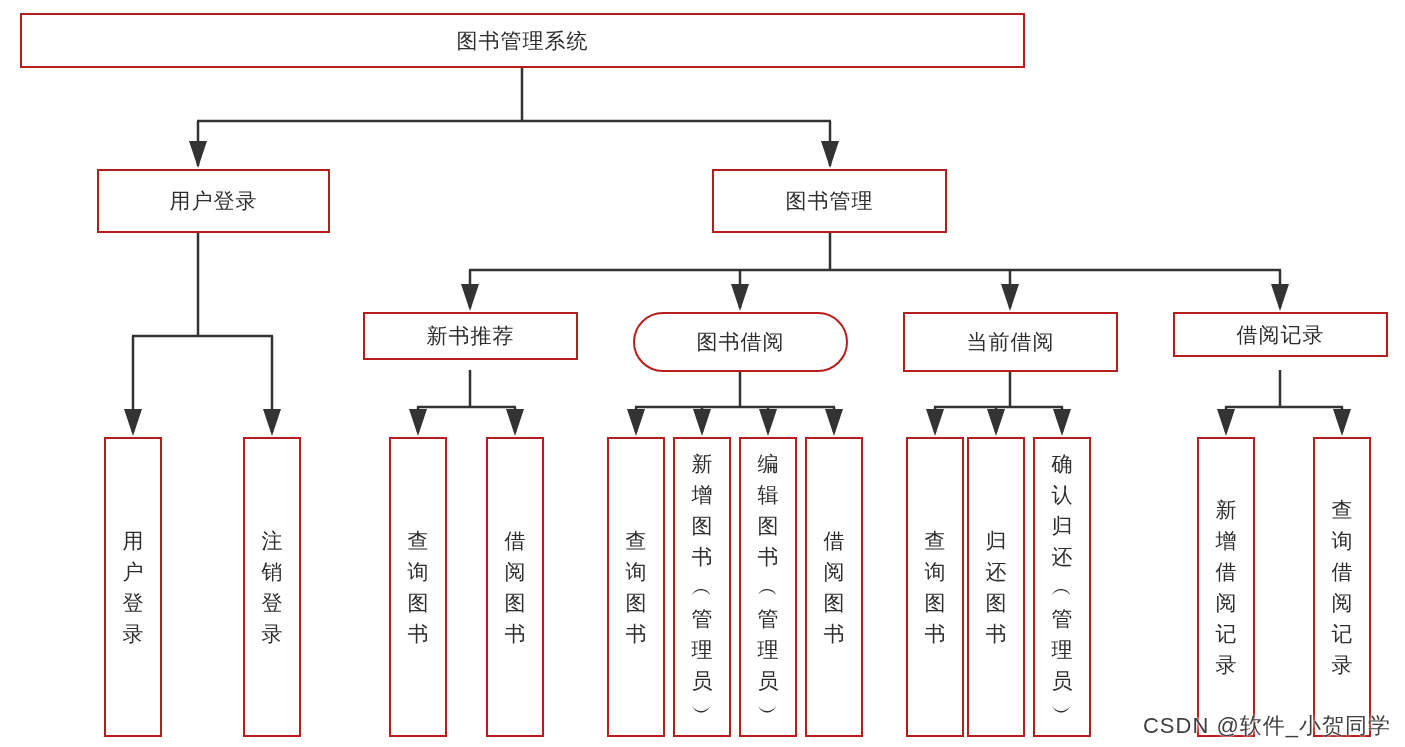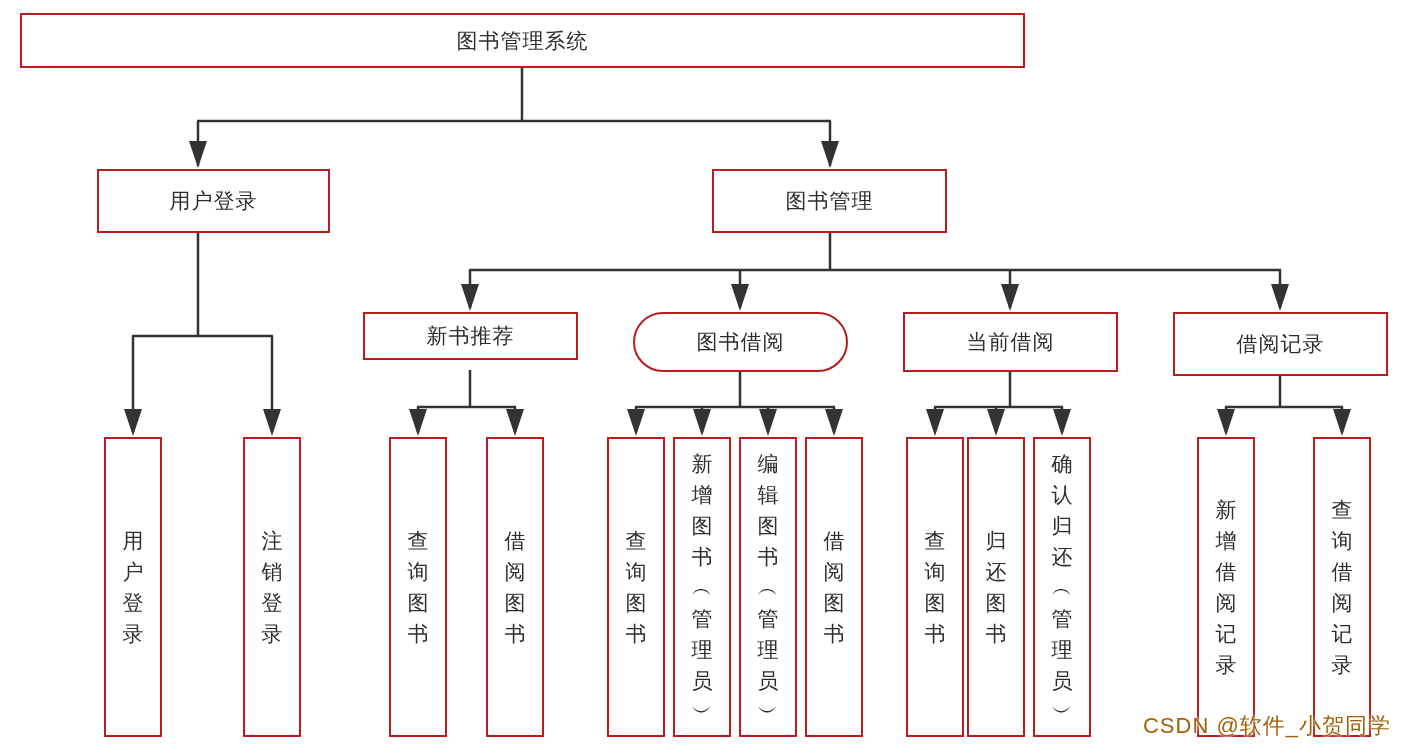--- a/index.html
+++ b/index.html
@@ -21,21 +21,21 @@
   .leaf{
     letter-spacing:0;
   }
   .leaf .vlabel{
     display:block;text-align:center;width:100%;
     font-size:21px;line-height:31px;
   }
   .watermark{
     position:absolute;right:14px;bottom:6px;
     font-size:22px;letter-spacing:1px;
-    color:#a16207;
+    color:#404040;
     text-shadow:0 0 2px #ffffff,0 0 4px #ffffff;
     white-space:nowrap;
   }
 </style>
 </head>
 <body>
 
 <div id="stage">
 
   <svg class="wires" width="1405" height="747" viewBox="0 0 1405 747">
@@ -91,21 +91,21 @@
 
   <div class="box" style="left:363px;top:312px;width:215px;height:48px;">
     <span>新书推荐</span>
   </div>
   <div class="box" style="left:633px;top:312px;width:215px;height:60px;border-radius:30px;">
     <span>图书借阅</span>
   </div>
   <div class="box" style="left:903px;top:312px;width:215px;height:60px;">
     <span>当前借阅</span>
   </div>
-  <div class="box" style="left:1173px;top:312px;width:215px;height:64px;">
+  <div class="box" style="left:1173px;top:312px;width:215px;height:45px;">
     <span>借阅记录</span>
   </div>
 
   <div class="box leaf" style="left:104px;top:437px;width:58px;height:300px;">
     <span class="vlabel">用<br>户<br>登<br>录</span>
   </div>
   <div class="box leaf" style="left:243px;top:437px;width:58px;height:300px;">
     <span class="vlabel">注<br>销<br>登<br>录</span>
   </div>
 

